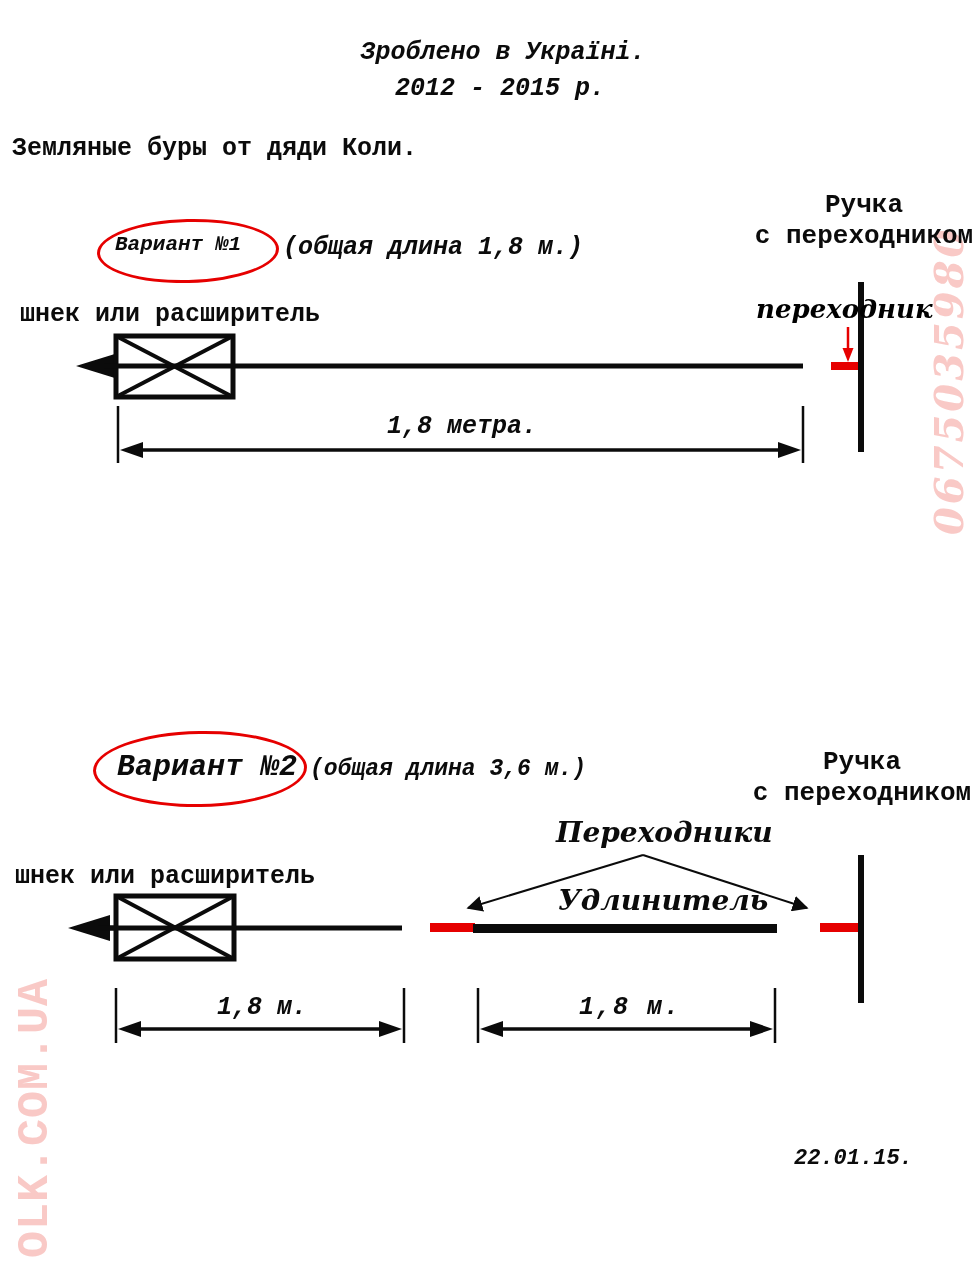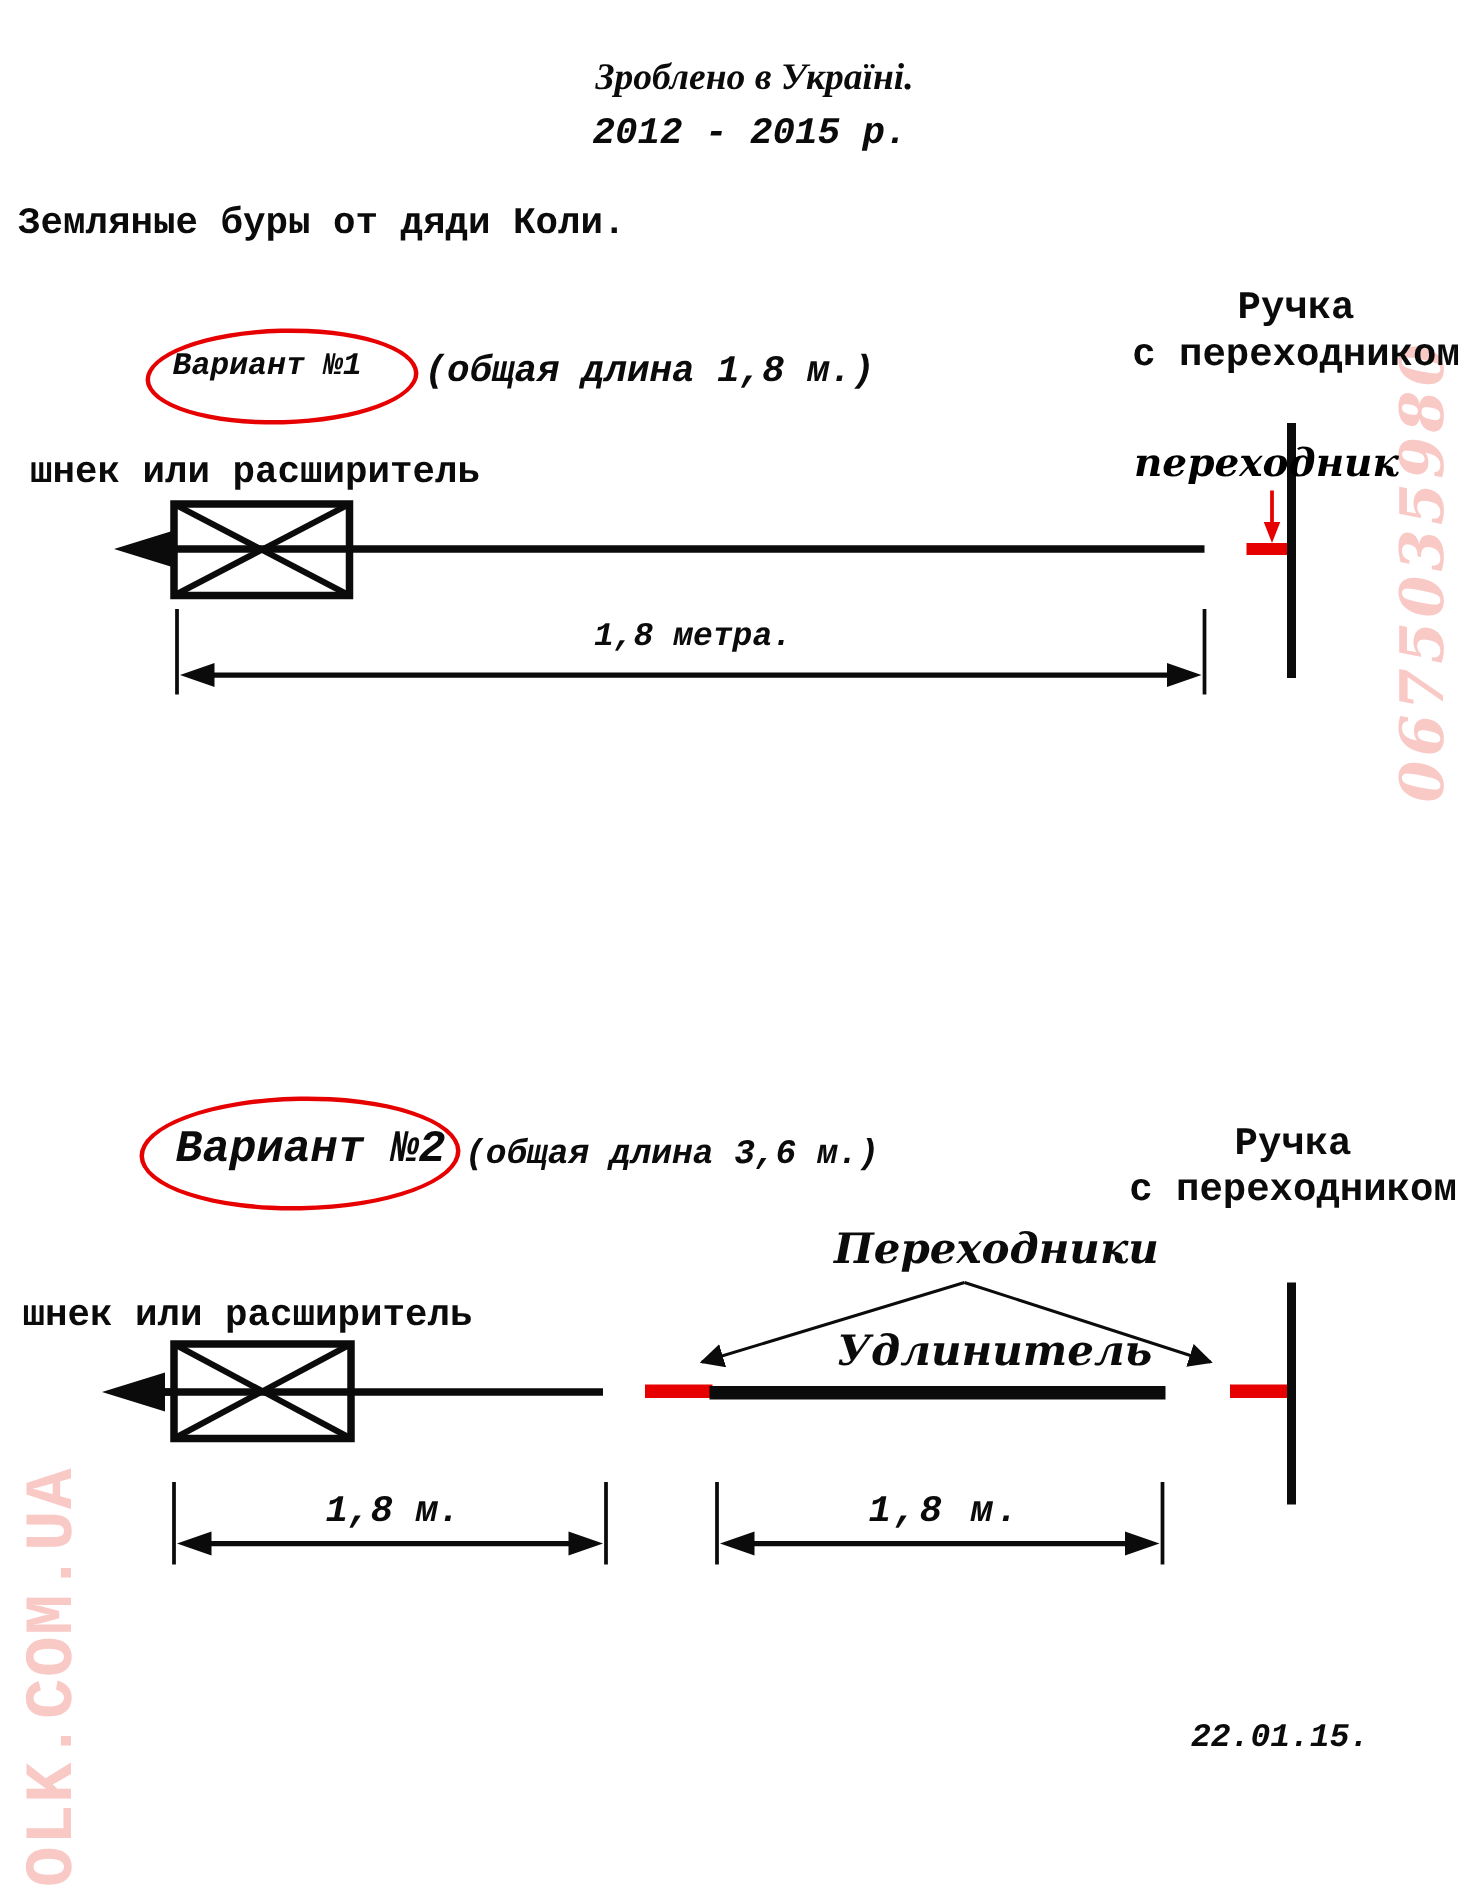--- a/index.html
+++ b/index.html
@@ -7,32 +7,32 @@
           font-family:"Liberation Mono","DejaVu Sans Mono",monospace;color:#0b0b0b;}
   .abs{position:absolute;white-space:nowrap;}
   .mono{font-family:"Liberation Mono","DejaVu Sans Mono",monospace;font-weight:bold;}
   .it{font-style:italic;}
   .script{font-family:"DejaVu Serif","Liberation Serif",serif;font-weight:bold;font-style:italic;}
   .ctr{transform:translateX(-50%);}
   .red{color:#000000;}
   .pink{color:#f9c9c6;}
 
   
-  .title1{left:503px;top:38px;font-size:25px;font-family:Liberation Serif, serif;}
+  .title1{left:503px;top:38px;font-size:25px;}
   .title2{left:500px;top:74px;font-size:25px;}
   .tagline{left:12px;top:134px;font-size:25px;}
 
   
   .v1-ellipse{left:97px;top:219px;width:176px;height:58px;border:3px solid #e60000;border-radius:50%;transform:rotate(-1.5deg);}
   .v1-name{left:115px;top:233px;font-size:21px;}
   .v1-spec{left:283px;top:233px;font-size:25px;text-align:right;}
   .v1-handle{left:750px;top:190px;width:228px;text-align:center;font-size:26px;line-height:31px;}
   .v1-adapter-label{left:756px;top:294px;font-size:26px;}
   .v1-auger-label{left:20px;top:300px;font-size:25px;}
-  .v1-dim-label{left:462px;top:412px;font-size:22px;font-style:italic;}
+  .v1-dim-label{left:462px;top:412px;font-size:25px;font-style:italic;}
 
   
   .v2-ellipse{left:93px;top:731px;width:208px;height:70px;border:3.5px solid #e60000;border-radius:50%;transform:rotate(-1deg);}
   .v2-name{left:117px;top:750px;font-size:30px;}
   .v2-spec{left:310px;top:756px;font-size:23px;}
   .v2-handle{left:748px;top:747px;width:228px;text-align:center;font-size:26px;line-height:31px;}
   .v2-adapters-label{left:556px;top:816px;font-size:28px;}
   .v2-extension-label{left:558px;top:884px;font-size:28px;}
   .v2-auger-label{left:15px;top:862px;font-size:25px;}
   .v2-dim1-label{left:262px;top:993px;font-size:25px;}

